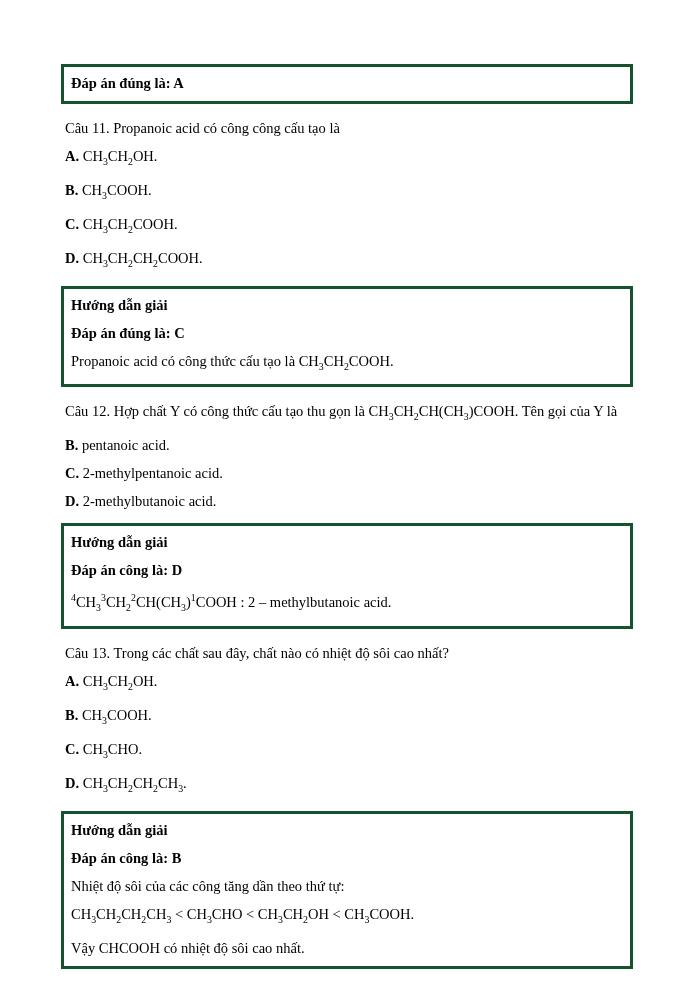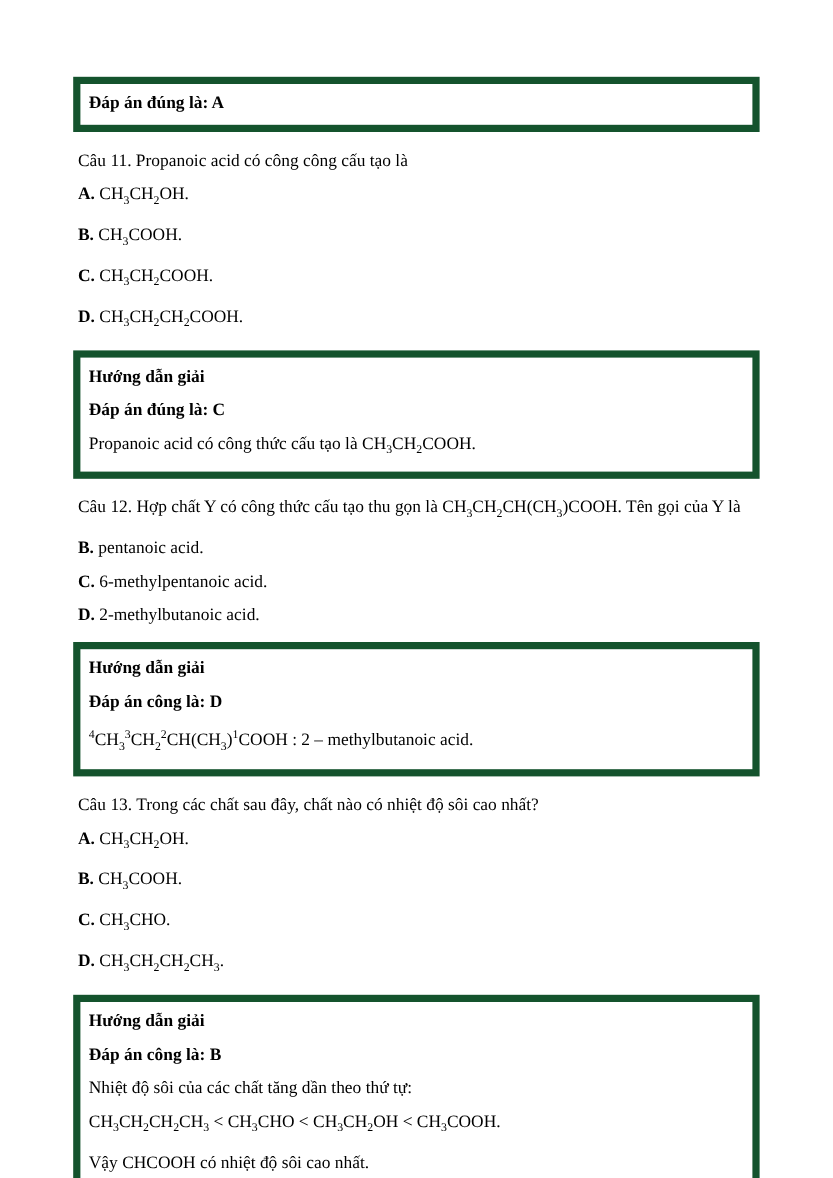--- a/index.html
+++ b/index.html
@@ -22,21 +22,21 @@
     padding: 64px 61px 0 61px;
   }
   p {
     margin: 0;
     line-height: 28px;
   }
   sub { font-size: 0.68em; }
   sup { font-size: 0.68em; }
   .b { font-weight: bold; }
   .box {
-    border: 6px solid #14532d;
+    border: 3px solid #14532d;
     padding: 2px 7px 4px 7px;
     margin: 0 0 6px 0;
   }
   .question {
     padding: 4px 4px 8px 4px;
   }
   .opt-label { font-weight: bold; }
   .stem-label { font-weight: normal; }
 </style>
 </head>
@@ -58,39 +58,39 @@
 
   <div class="box">
     <p class="b">Hướng dẫn giải</p>
     <p class="b">Đáp án đúng là: C</p>
     <p>Propanoic acid có công thức cấu tạo là CH<sub>3</sub>CH<sub>2</sub>COOH.</p>
   </div>
 
   <div class="question">
     <p><span class="stem-label">Câu 12.</span><span> Hợp chất Y có công thức cấu tạo thu gọn là CH<sub>3</sub>CH<sub>2</sub>CH(CH<sub>3</sub>)COOH. Tên gọi của Y là</span></p>
     <p><span class="opt-label">B.</span><span> pentanoic acid.</span></p>
-    <p><span class="opt-label">C.</span><span> 6-methylpentanoic acid.</span></p>
+    <p><span class="opt-label">C.</span><span> 2-methylpentanoic acid.</span></p>
     <p><span class="opt-label">D.</span><span> 2-methylbutanoic acid.</span></p>
   </div>
 
   <div class="box">
     <p class="b">Hướng dẫn giải</p>
     <p class="b">Đáp án công là: D</p>
     <p><sup>4</sup>CH<sub>3</sub><sup>3</sup>CH<sub>2</sub><sup>2</sup>CH(CH<sub>3</sub>)<sup>1</sup>COOH : 2 – methylbutanoic acid.</p>
   </div>
 
   <div class="question">
     <p><span class="stem-label">Câu 13.</span><span> Trong các chất sau đây, chất nào có nhiệt độ sôi cao nhất?</span></p>
     <p><span class="opt-label">A.</span><span> CH<sub>3</sub>CH<sub>2</sub>OH.</span></p>
     <p><span class="opt-label">B.</span><span> CH<sub>3</sub>COOH.</span></p>
     <p><span class="opt-label">C.</span><span> CH<sub>3</sub>CHO.</span></p>
     <p><span class="opt-label">D.</span><span> CH<sub>3</sub>CH<sub>2</sub>CH<sub>2</sub>CH<sub>3</sub>.</span></p>
   </div>
 
   <div class="box">
     <p class="b">Hướng dẫn giải</p>
     <p class="b">Đáp án công là: B</p>
-    <p>Nhiệt độ sôi của các chất tăng dần theo thứ tự:</p>
+    <p>Nhiệt độ sôi của các công tăng dần theo thứ tự:</p>
     <p>CH<sub>3</sub>CH<sub>2</sub>CH<sub>2</sub>CH<sub>3</sub> &lt; CH<sub>3</sub>CHO &lt; CH<sub>3</sub>CH<sub>2</sub>OH &lt; CH<sub>3</sub>COOH.</p>
     <p>Vậy CHCOOH có nhiệt độ sôi cao nhất.</p>
   </div>
 
 </div>
 
 </body></html>

